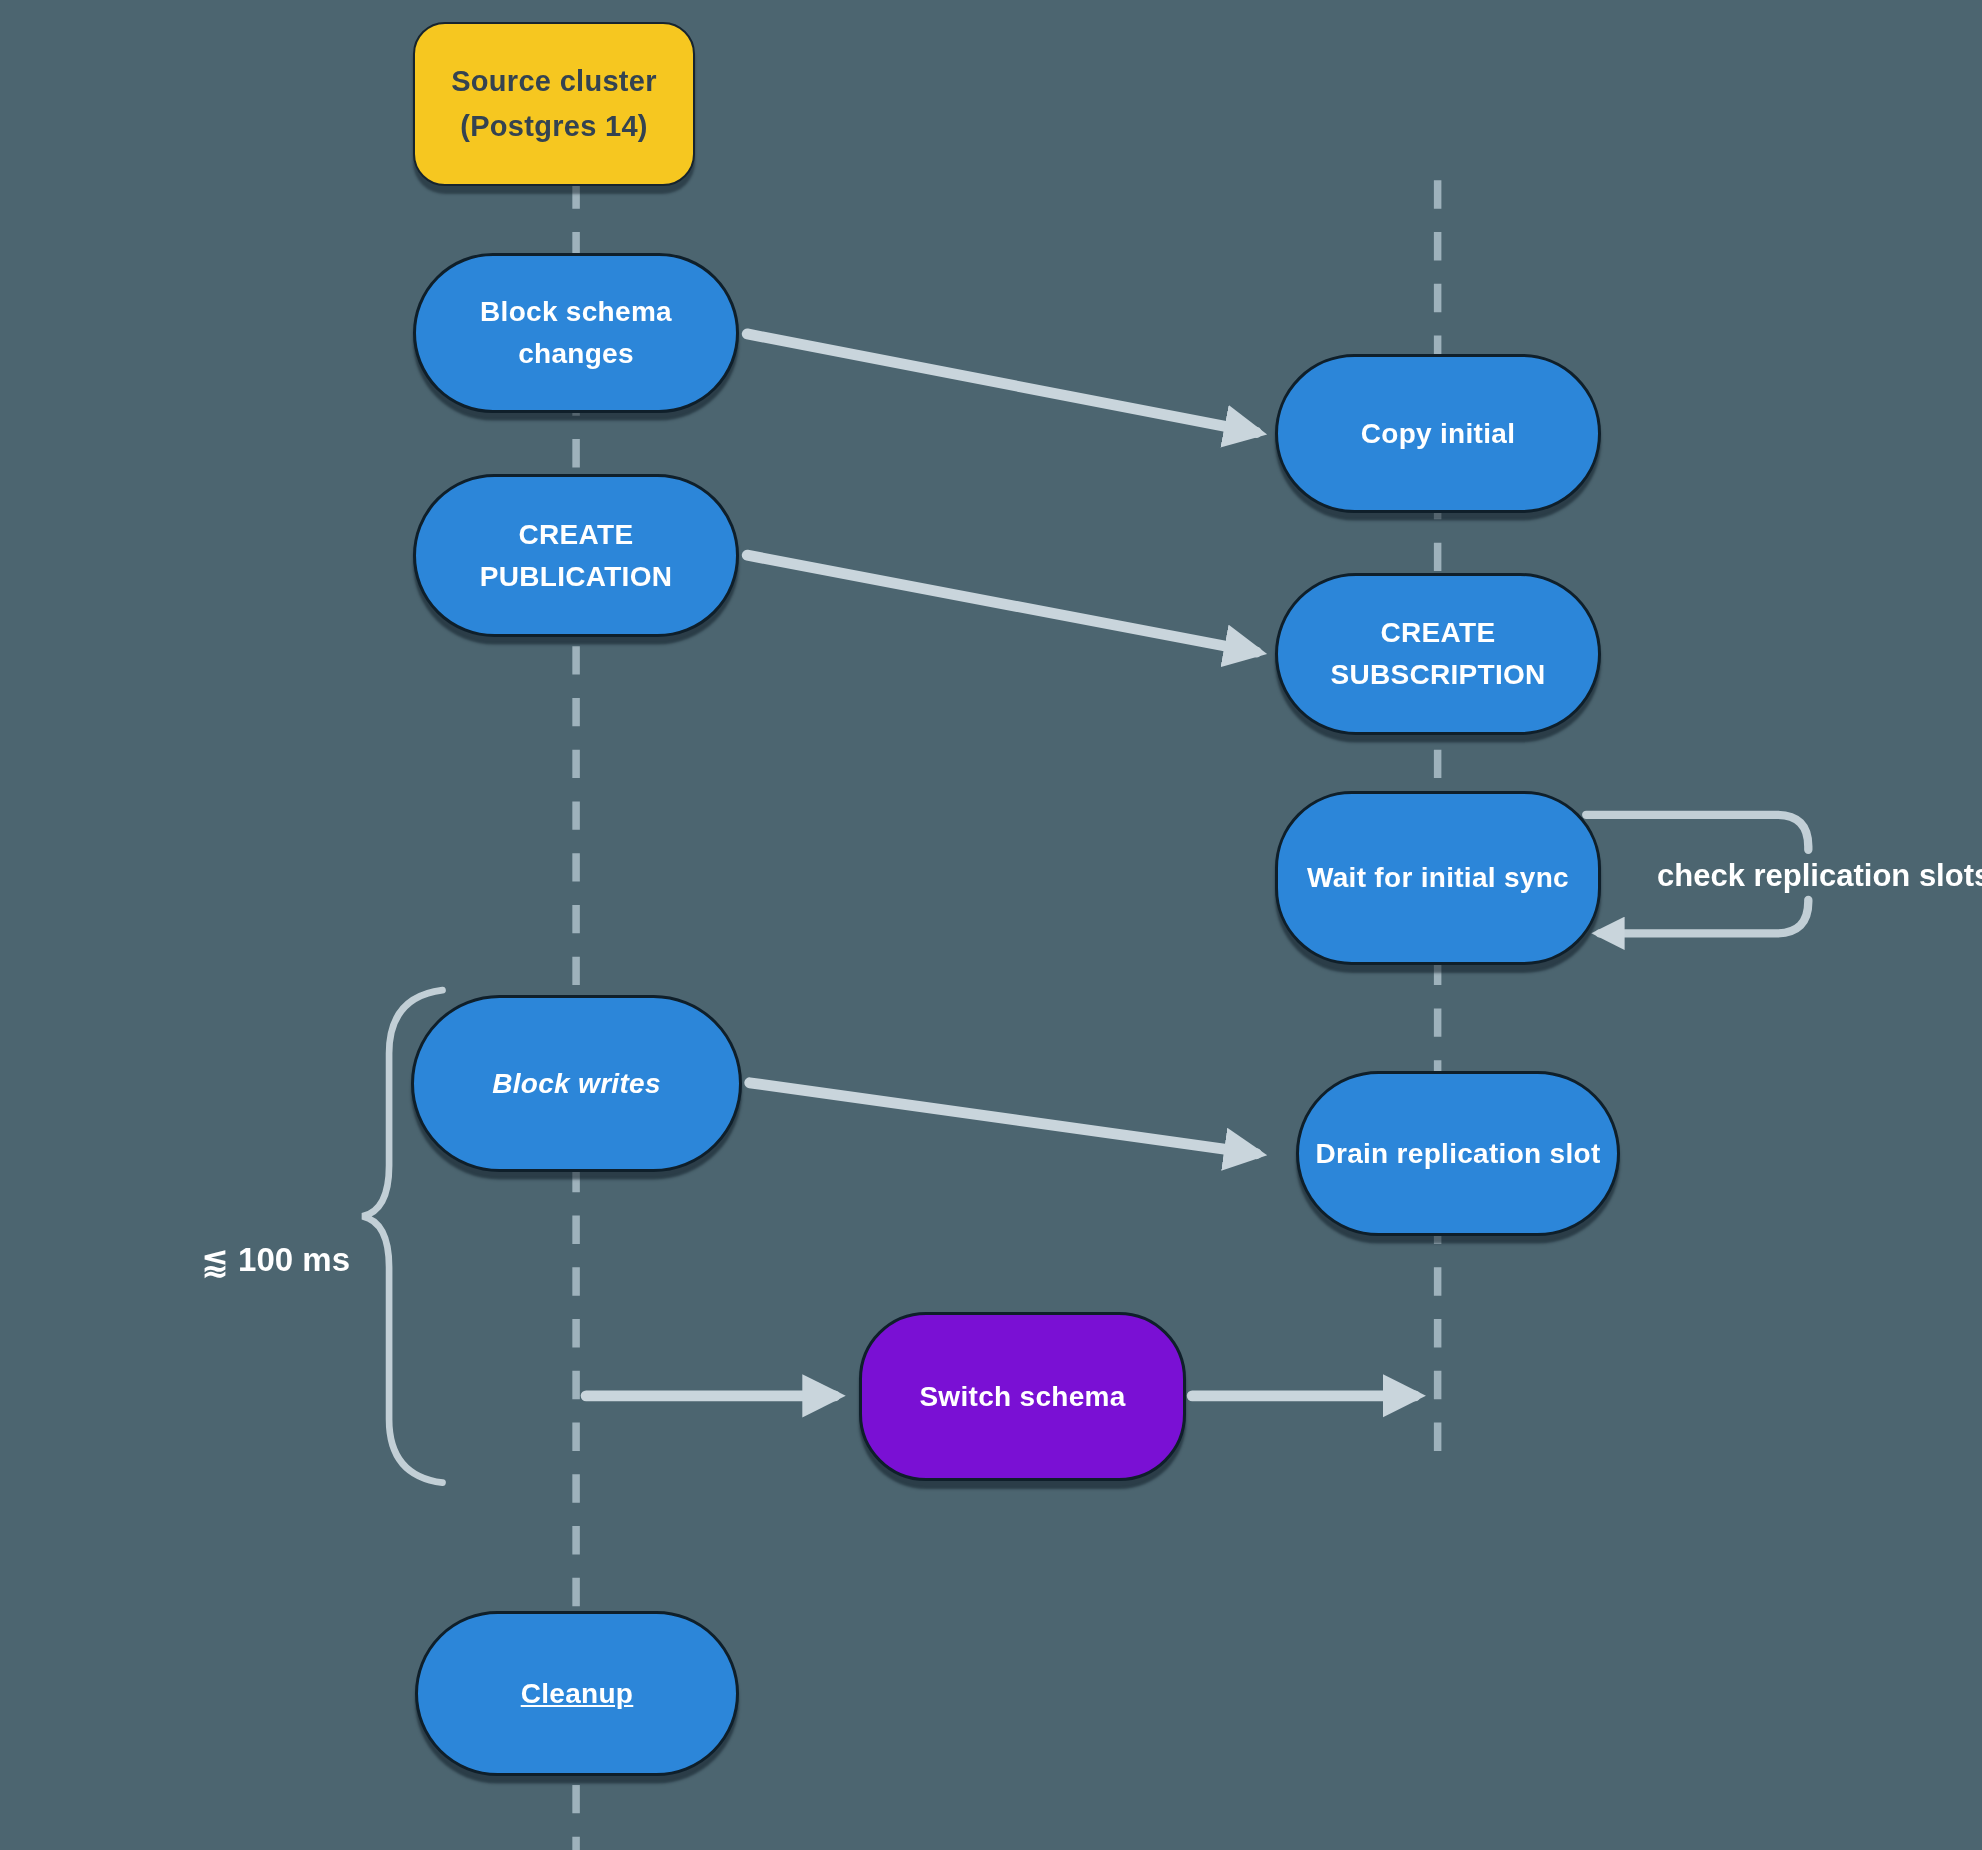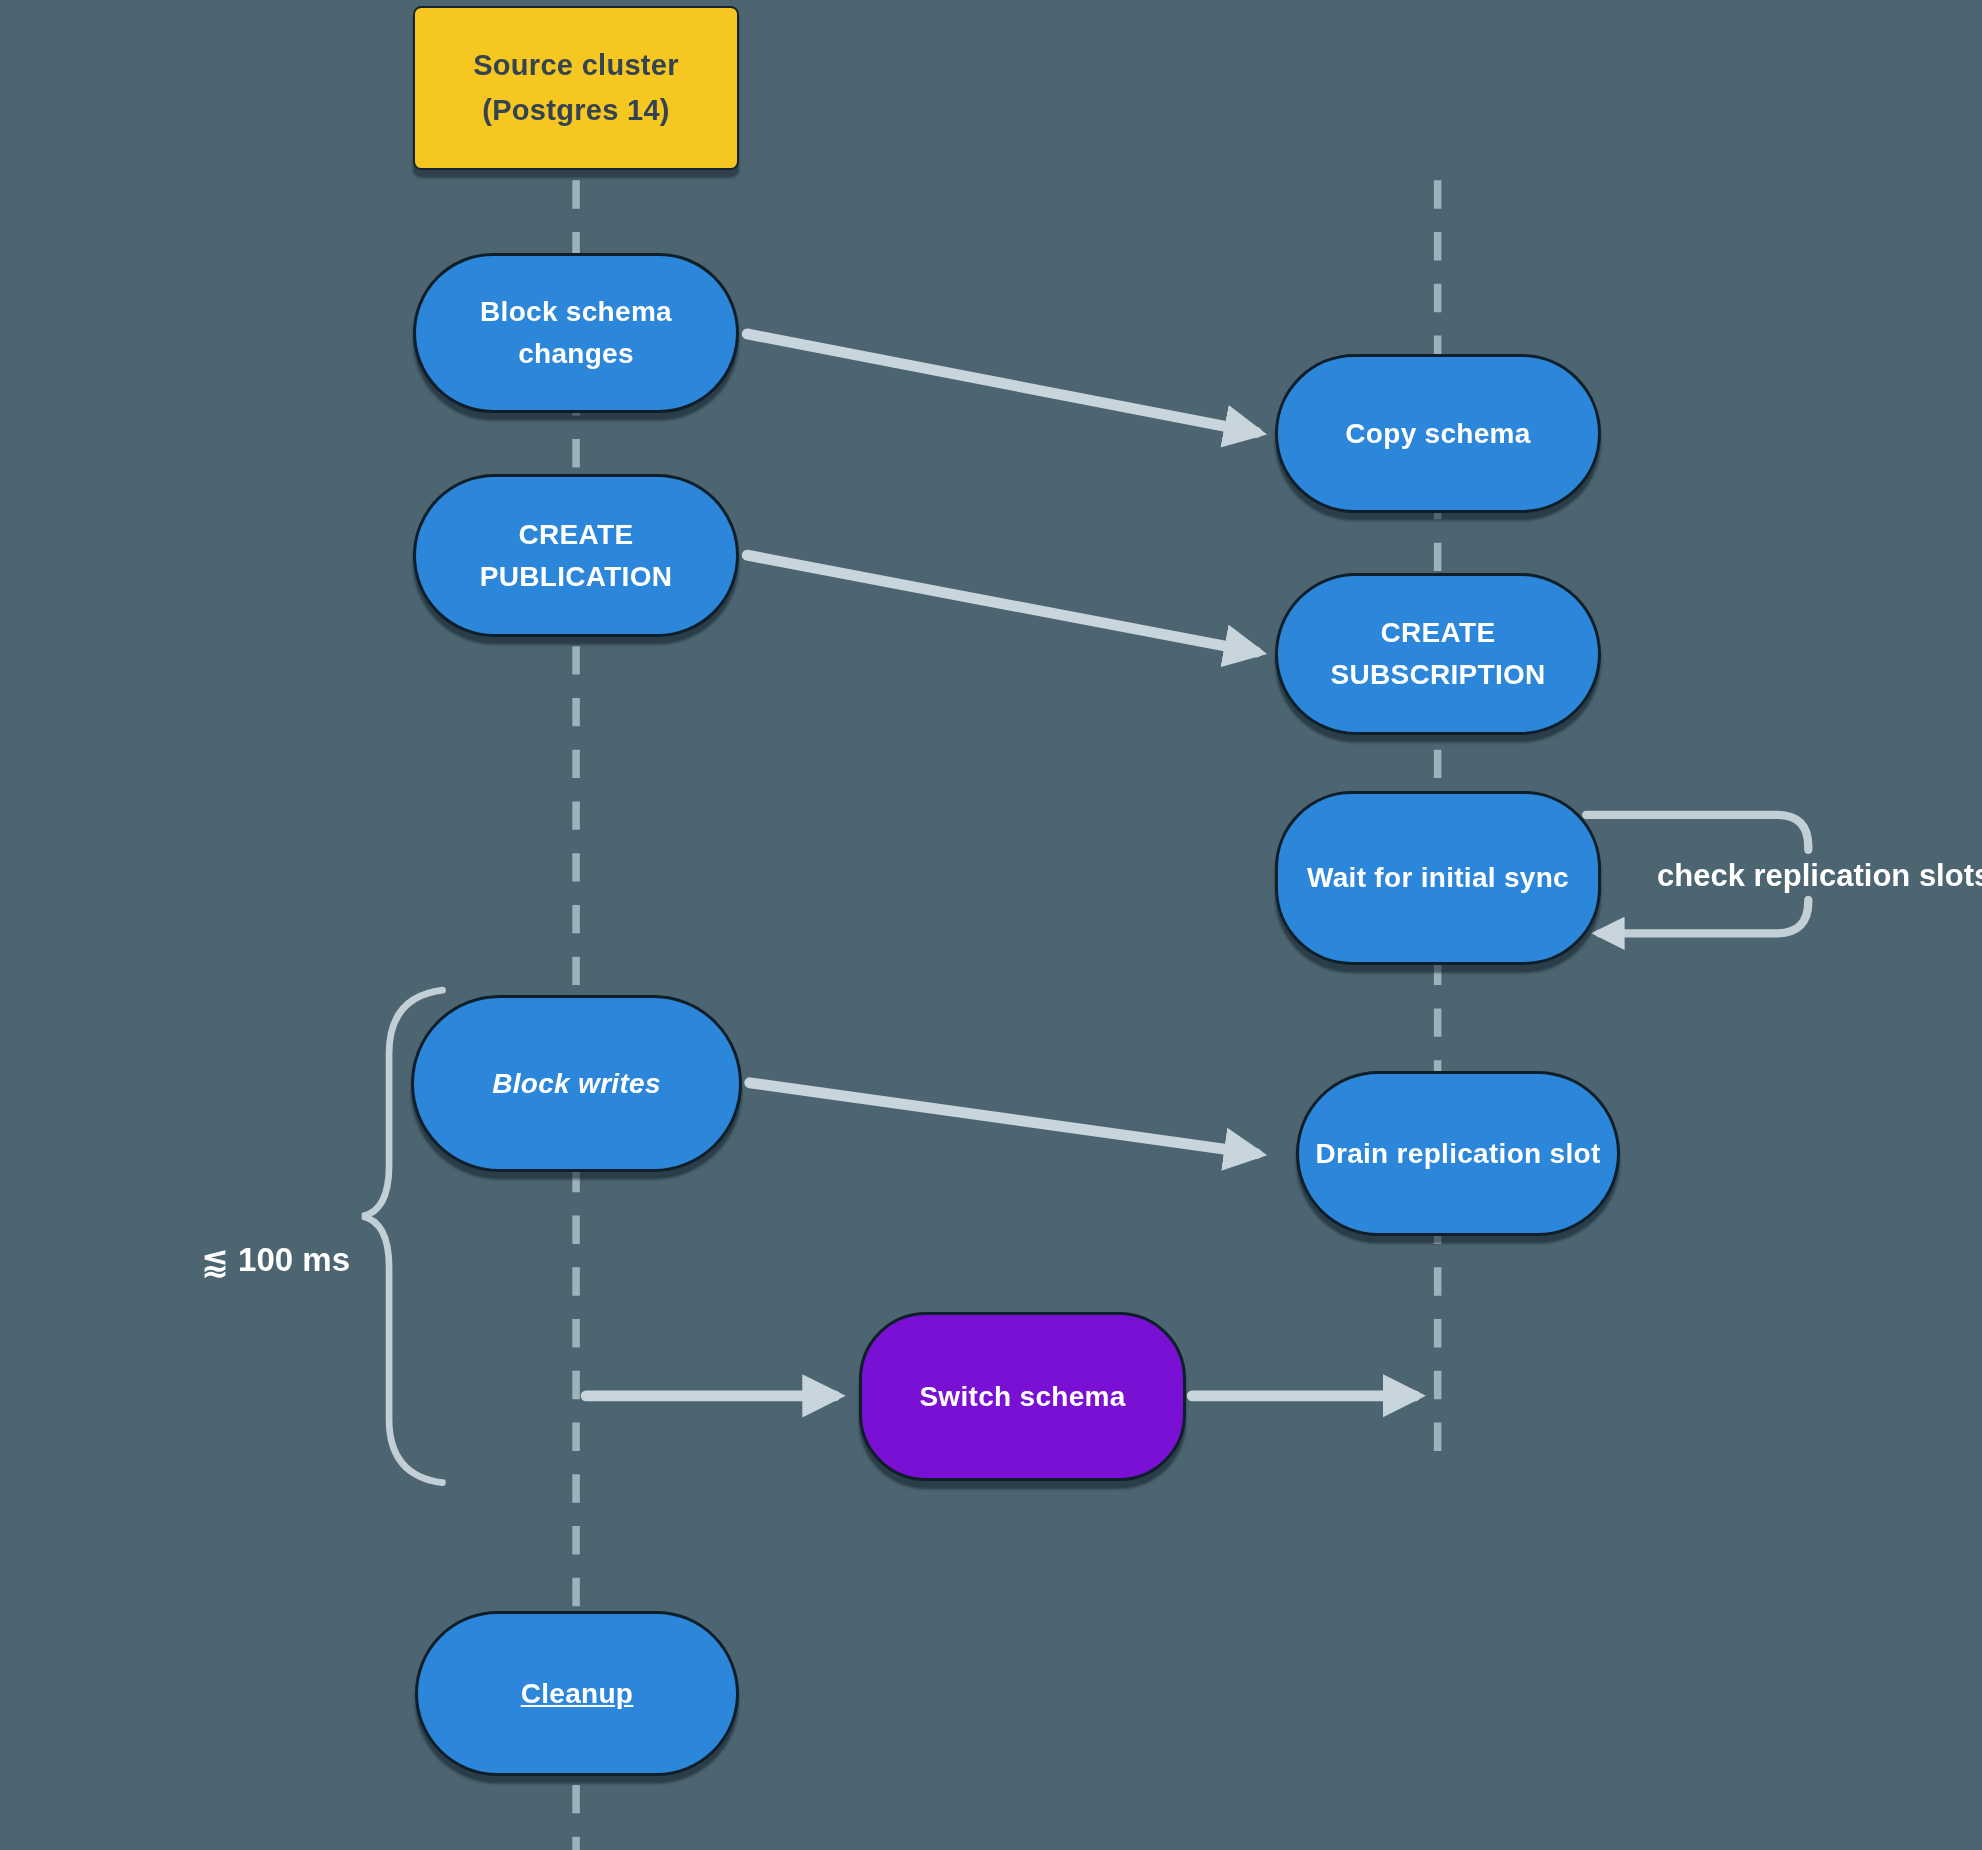--- a/index.html
+++ b/index.html
@@ -95,35 +95,35 @@
 
     <path d="M 702 1672 L 1000 1672" stroke="#C9D5DC" stroke-width="13" fill="none" stroke-linecap="round" marker-end="url(#arrowhead)"></path>
     <path d="M 1428 1672 L 1695 1672" stroke="#C9D5DC" stroke-width="13" fill="none" stroke-linecap="round" marker-end="url(#arrowhead)"></path>
 
     <path d="M 1900 976 L 2128 976 Q 2166 976 2166 1014 L 2166 1018" stroke="#C2CFD6" stroke-width="10" fill="none" stroke-linecap="round"></path>
     <path d="M 2166 1078 L 2166 1080 Q 2166 1118 2128 1118 L 1916 1118" stroke="#C2CFD6" stroke-width="10" fill="none" stroke-linecap="round" marker-end="url(#arrowhead)"></path>
 
     <path d="M 530 1186 Q 466 1194 466 1262 L 466 1396 Q 466 1450 434 1457 Q 466 1464 466 1518 L 466 1700 Q 466 1768 530 1776" stroke="#C2CFD6" stroke-width="8" fill="none" stroke-linecap="round"></path>
   </svg>
 
-  <div class="node cluster-box" style="left:413px; top:6px; width:326px; height:164px;">Source cluster
+  <div class="node cluster-box" style="left:413px; top:22px; width:282px; height:164px;border-radius:32px;">Source cluster
 (Postgres 14)</div>
 
 
   <div class="node pill" style="left:413px; top:253px; width:326px; height:160px;">Block schema
 changes</div>
 
   <div class="node pill" style="left:413px; top:474px; width:326px; height:163px;">CREATE
 PUBLICATION</div>
 
   <div class="node pill" style="left:411px; top:995px; width:331px; height:177px;font-style:italic;">Block writes</div>
 
   <div class="node pill" style="left:415px; top:1611px; width:324px; height:165px;text-decoration:underline;">Cleanup</div>
 
-  <div class="node pill" style="left:1275px; top:354px; width:326px; height:159px;">Copy schema</div>
+  <div class="node pill" style="left:1275px; top:354px; width:326px; height:159px;">Copy initial</div>
 
   <div class="node pill" style="left:1275px; top:573px; width:326px; height:162px;">CREATE
 SUBSCRIPTION</div>
 
   <div class="node pill squircle" style="left:1275px; top:791px; width:326px; height:174px;">Wait for initial sync</div>
 
   <div class="node pill" style="left:1296px; top:1071px; width:324px; height:165px;">Drain replication slot</div>
 
   <div class="node pill highlight" style="left:859px; top:1312px; width:327px; height:169px;">Switch schema</div>
 

